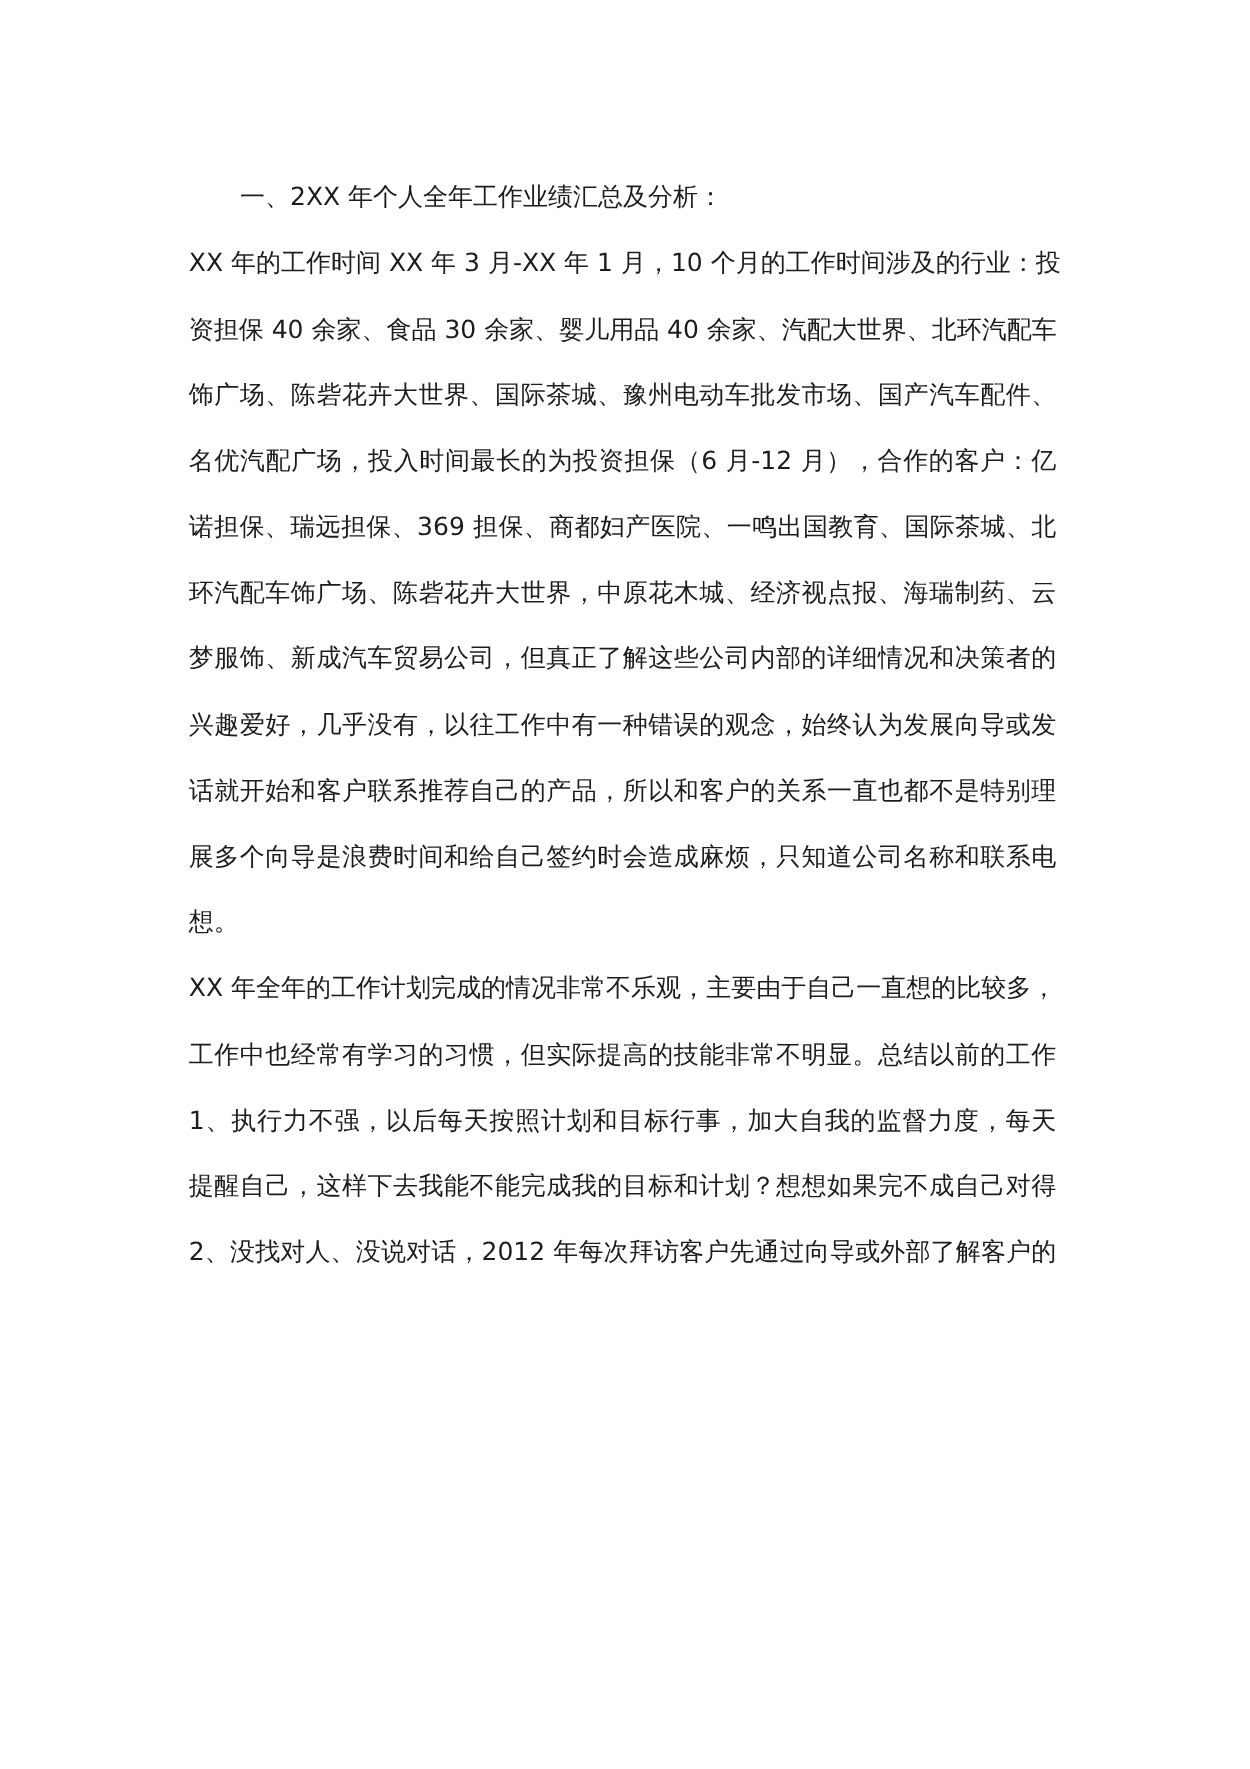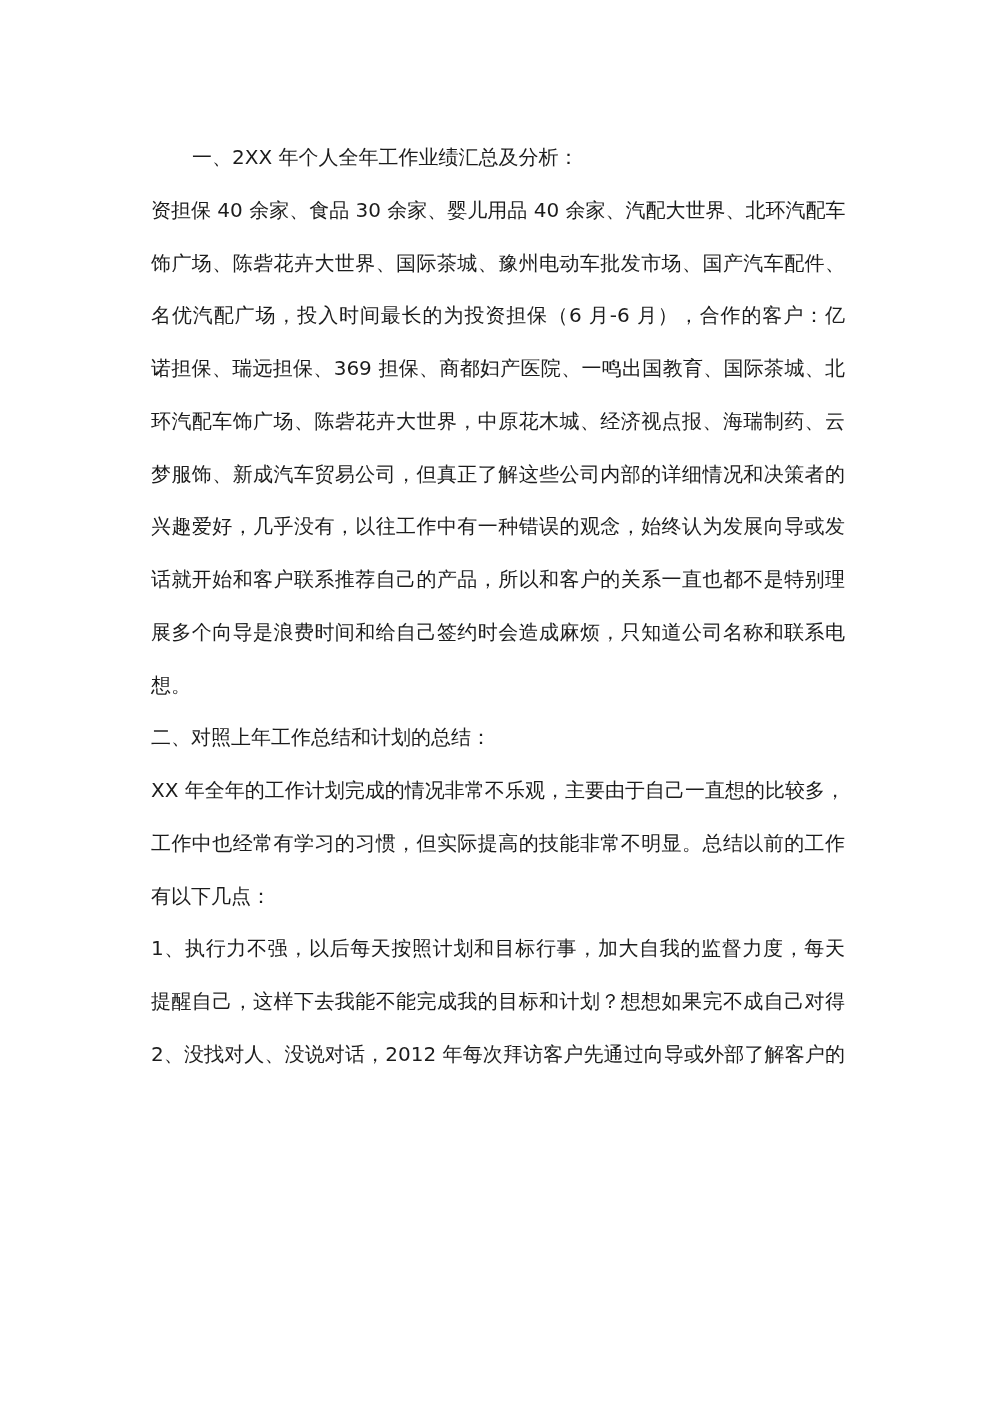--- a/index.html
+++ b/index.html
@@ -43,31 +43,30 @@
   .line.ind {
     padding-left: 41px;
   }
 </style>
 </head>
 <body>
 
 <div class="page">
   <div class="doc-body">
     <div class="line e ind">一、2XX 年个人全年工作业绩汇总及分析：</div>
+    <div class="line j">XX 年的工作时间 XX 年 3 月-XX 年 1 月，10 个月的工作时间涉及的行业：投</div>
     <div class="line j">资担保 40 余家、食品 30 余家、婴儿用品 40 余家、汽配大世界、北环汽配车</div>
     <div class="line j">饰广场、陈砦花卉大世界、国际茶城、豫州电动车批发市场、国产汽车配件、</div>
-    <div class="line j">名优汽配广场，投入时间最长的为投资担保（6 月-6 月），合作的客户：亿</div>
+    <div class="line j">名优汽配广场，投入时间最长的为投资担保（6 月-12 月），合作的客户：亿</div>
     <div class="line j">诺担保、瑞远担保、369 担保、商都妇产医院、一鸣出国教育、国际茶城、北</div>
     <div class="line j">环汽配车饰广场、陈砦花卉大世界，中原花木城、经济视点报、海瑞制药、云</div>
     <div class="line j">梦服饰、新成汽车贸易公司，但真正了解这些公司内部的详细情况和决策者的</div>
     <div class="line j">兴趣爱好，几乎没有，以往工作中有一种错误的观念，始终认为发展向导或发</div>
     <div class="line j">话就开始和客户联系推荐自己的产品，所以和客户的关系一直也都不是特别理</div>
     <div class="line j">展多个向导是浪费时间和给自己签约时会造成麻烦，只知道公司名称和联系电</div>
     <div class="line e">想。</div>
-    <div class="line e">二、对照上年工作总结和计划的总结：</div>
     <div class="line j">XX 年全年的工作计划完成的情况非常不乐观，主要由于自己一直想的比较多，</div>
     <div class="line j">工作中也经常有学习的习惯，但实际提高的技能非常不明显。总结以前的工作</div>
-    <div class="line e">有以下几点：</div>
     <div class="line j">1、执行力不强，以后每天按照计划和目标行事，加大自我的监督力度，每天</div>
     <div class="line j">提醒自己，这样下去我能不能完成我的目标和计划？想想如果完不成自己对得</div>
     <div class="line j">2、没找对人、没说对话，2012 年每次拜访客户先通过向导或外部了解客户的</div>
   </div>
 </div>
 
 </body></html>

